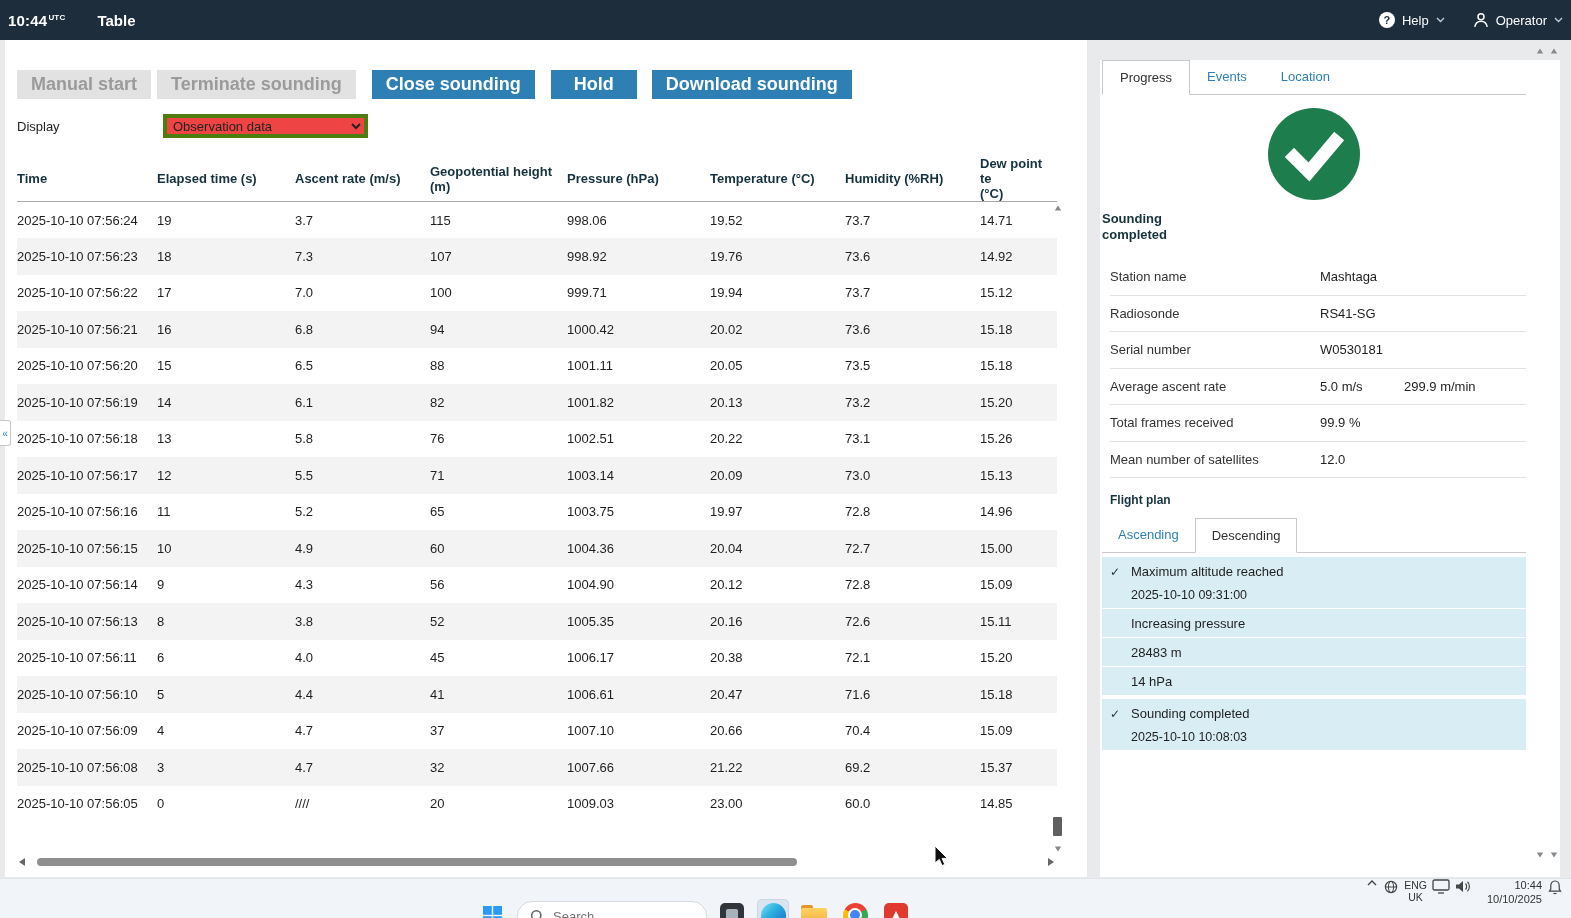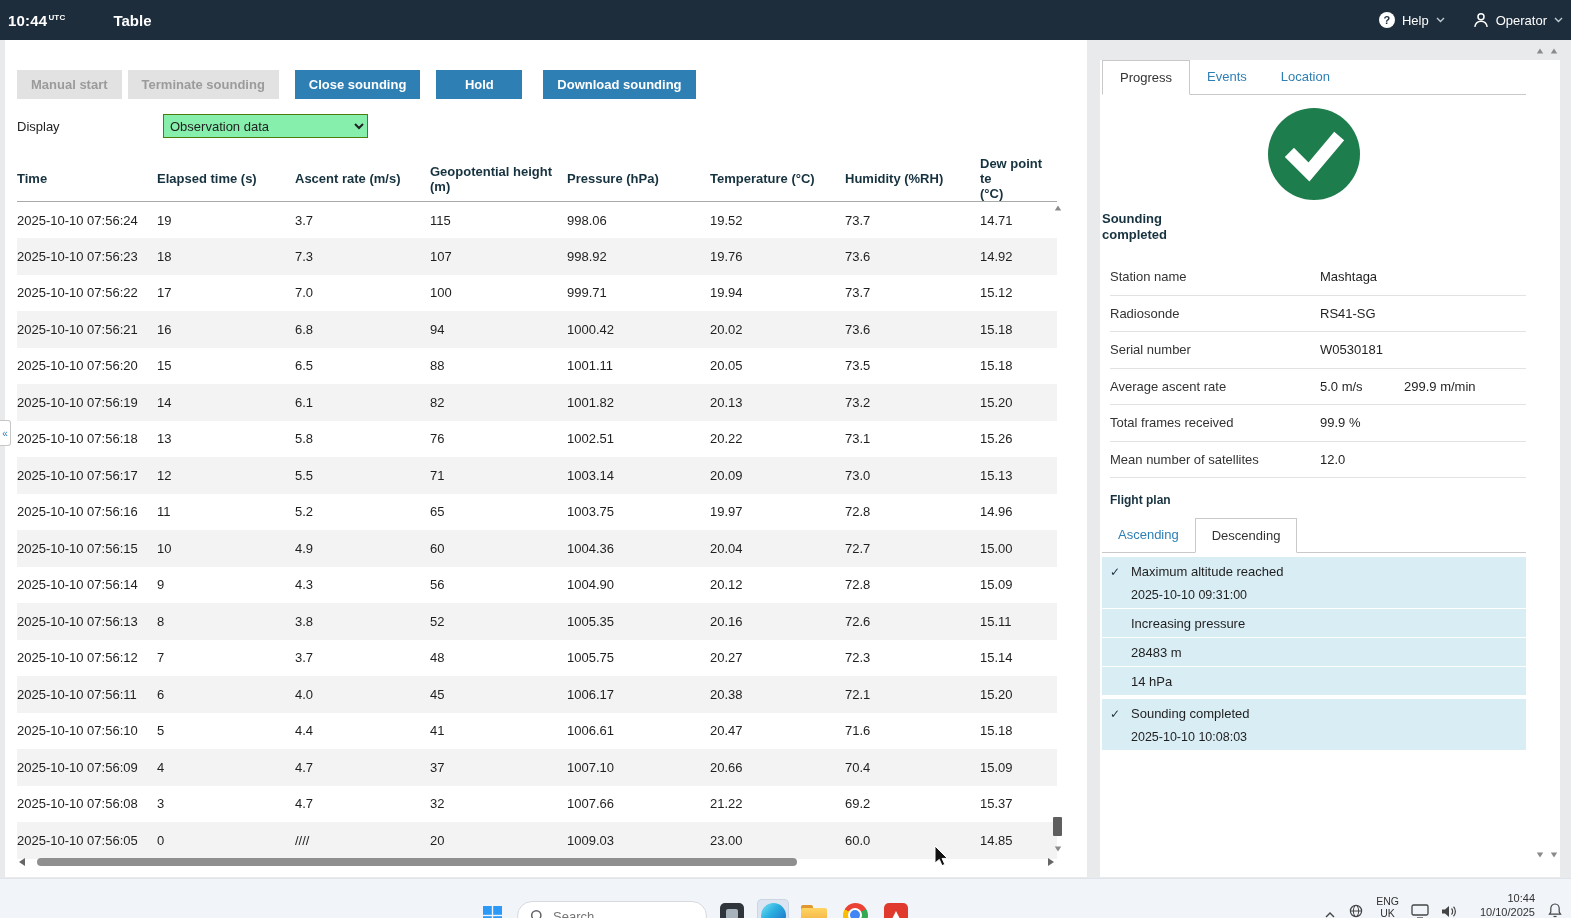--- a/index.html
+++ b/index.html
@@ -8,40 +8,40 @@
     position:relative;overflow:hidden;
     background:var(--page_bg,#e9eaeb);
     font-family:"Liberation Sans","DejaVu Sans",sans-serif;
     color:#222;
   }
   
   .topbar{position:absolute;left:0;top:0;width:100%;height:40px;background:var(--topbar_bg,#1d2d3c);
     display:flex;align-items:center;color:#fff;padding:0 8px;z-index:10}
   .utc-clock{font-size:15px;font-weight:700;letter-spacing:.2px}
   .utc-clock sup{font-size:8px;font-weight:700;margin-left:1px;vertical-align:super}
-  .tb-title{font-size:15px;font-weight:700;margin-left:48px}
+  .tb-title{font-size:15px;font-weight:700;margin-left:32px}
   .tb-right{margin-left:auto;display:flex;align-items:center;gap:28px;font-size:13px}
   .tb-item{display:flex;align-items:center;gap:7px;cursor:pointer}
   .q-icon{width:16px;height:16px;border-radius:50%;background:#fff;color:var(--topbar_bg,#1d2d3c);
     font-weight:700;font-size:11px;display:flex;align-items:center;justify-content:center}
   
   .main{position:absolute;left:5px;top:40px;width:1082px;height:837px;background:#fff}
   .btn-row{padding:30px 0 0 12px;display:flex;align-items:center}
-  .btn{height:29px;font-size:13px;font-weight:700;border:none;padding:0 14px;cursor:pointer;
+  .btn{height:29px;font-size:18px;font-weight:700;border:none;padding:0 14px;cursor:pointer;
     font-family:inherit;white-space:nowrap}
   .btn-disabled{background:var(--disabled_bg,#e2e2e2);color:var(--disabled_text,#9b9b9b);cursor:default}
   .btn-primary{background:var(--accent,#2e7fb4);color:#fff}
   .btn-row .btn:nth-child(1){margin-right:6px}
   .btn-row .btn:nth-child(2){margin-right:16px}
   .btn-row .btn:nth-child(3){margin-right:16px}
-  .btn-row .btn:nth-child(4){margin-right:21px;min-width:86px}
+  .btn-row .btn:nth-child(4){margin-right:15px;min-width:86px}
   .display-row{margin-top:15px;padding-left:12px;display:flex;align-items:center;font-size:13px}
   .display-label{width:146px;color:#222}
-  select.display{width:205px;height:24px;font-size:13px;font-family:inherit;border:1px solid #4d7c0f;
-    background:#86efac;padding:0 2px;color:#222}
+  select.display{width:205px;height:24px;font-size:13px;font-family:inherit;border:4px solid #4d7c0f;
+    background:#ef4444;padding:0 2px;color:#222}
   .table-wrap{margin:18px 0 0 12px;width:1040px}
   table{border-collapse:collapse;table-layout:fixed;width:1040px}
   th{font-size:13px;font-weight:700;color:var(--navy_text,#16323f);text-align:left;vertical-align:middle;
     height:44px;border-bottom:1px solid #a9a9a9;white-space:pre-line;line-height:15px;padding:0;overflow:hidden}
   td{font-size:13px;height:36.5px;padding:0;color:#1f1f1f;vertical-align:middle;overflow:hidden;white-space:nowrap}
   tbody tr:nth-child(even){background:var(--stripe,#f3f3f3)}
   
   .vscroll{position:absolute;left:1048px;top:162px;width:10px;height:650px}
   .vscroll .tri-up{position:absolute;left:1px;top:3px}
   .vscroll .tri-down{position:absolute;left:1px;bottom:0}
@@ -99,21 +99,21 @@
   .edge{width:25px;height:25px;border-radius:50%;background:linear-gradient(135deg,#7be3f5 0%,#2bb0e0 40%,#1e63c4 100%)}
   .folder{width:26px;height:21px;position:relative}
   .folder::before{content:"";position:absolute;left:0;top:0;width:12px;height:7px;background:#e0972f;border-radius:2px 2px 0 0}
   .folder::after{content:"";position:absolute;left:0;top:3px;width:26px;height:18px;
     background:linear-gradient(#ffd461,#efa93c);border-radius:2px}
   .chrome{width:25px;height:25px;border-radius:50%;position:relative;
     background:conic-gradient(from -60deg,#ea4335 0 120deg,#34a853 0 240deg,#fbbc05 0 360deg);
     display:flex;align-items:center;justify-content:center}
   .chrome::after{content:"";width:10px;height:10px;border-radius:50%;background:#4285f4;border:2.5px solid #fff}
   .redapp{width:24px;height:24px;border-radius:5px;background:#e03a2f;display:flex;align-items:center;justify-content:center}
-  .tray{position:absolute;right:8px;top:0;height:40px;display:flex;align-items:flex-end;gap:12px;font-size:11px;color:#333}
+  .tray{position:absolute;right:8px;top:0;height:40px;display:flex;align-items:flex-start;gap:5px;font-size:11px;color:#333}
   .lang{font-size:10.5px;line-height:12px;text-align:center;cursor:pointer}
   .clock{text-align:right;font-size:11px;line-height:13.5px;margin-left:10px;cursor:pointer}
   .tray svg{display:block}
   
   .cursor{position:absolute;left:934px;top:845px;z-index:99;pointer-events:none}
 </style>
 </head>
 <body>
 
 <div class="topbar">
@@ -297,30 +297,20 @@
             <td>2025-10-10 07:56:13</td>
             <td>8</td>
             <td>3.8</td>
             <td>52</td>
             <td>1005.35</td>
             <td>20.16</td>
             <td>72.6</td>
             <td>15.11</td>
           </tr>
           <tr>
-            <td>2025-10-10 07:56:12</td>
-            <td>7</td>
-            <td>3.7</td>
-            <td>48</td>
-            <td>1005.75</td>
-            <td>20.27</td>
-            <td>72.3</td>
-            <td>15.14</td>
-          </tr>
-          <tr>
             <td>2025-10-10 07:56:11</td>
             <td>6</td>
             <td>4.0</td>
             <td>45</td>
             <td>1006.17</td>
             <td>20.38</td>
             <td>72.1</td>
             <td>15.20</td>
           </tr>
           <tr>

